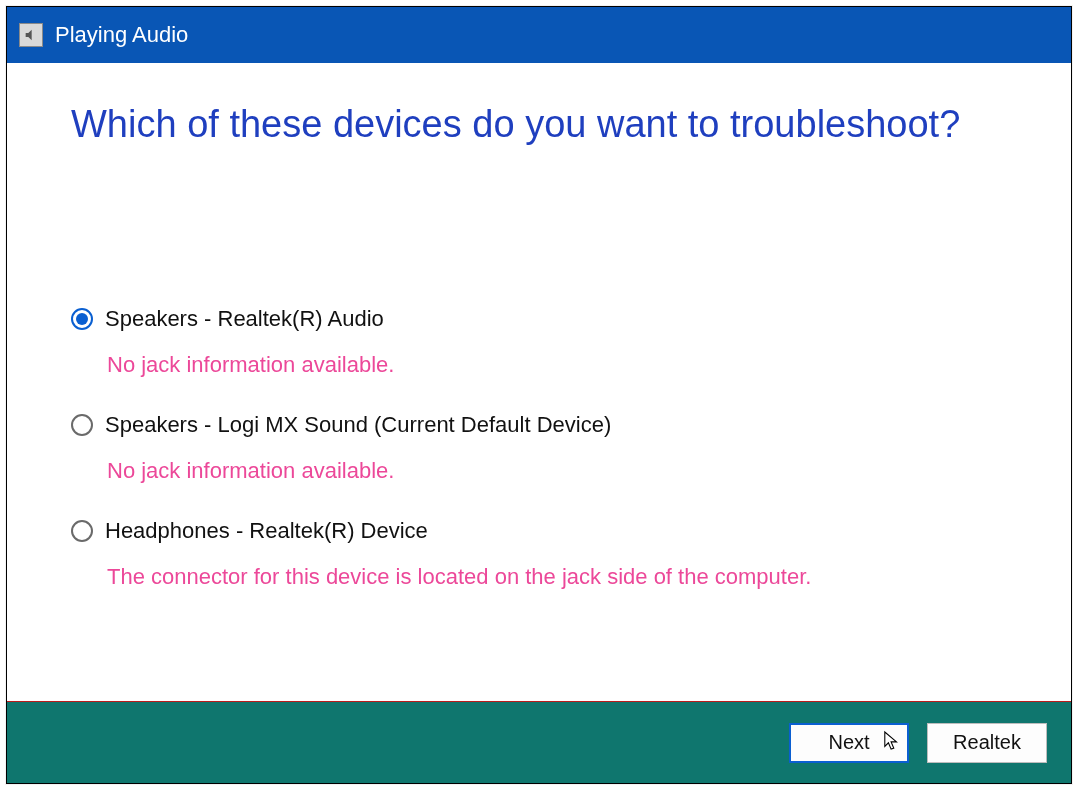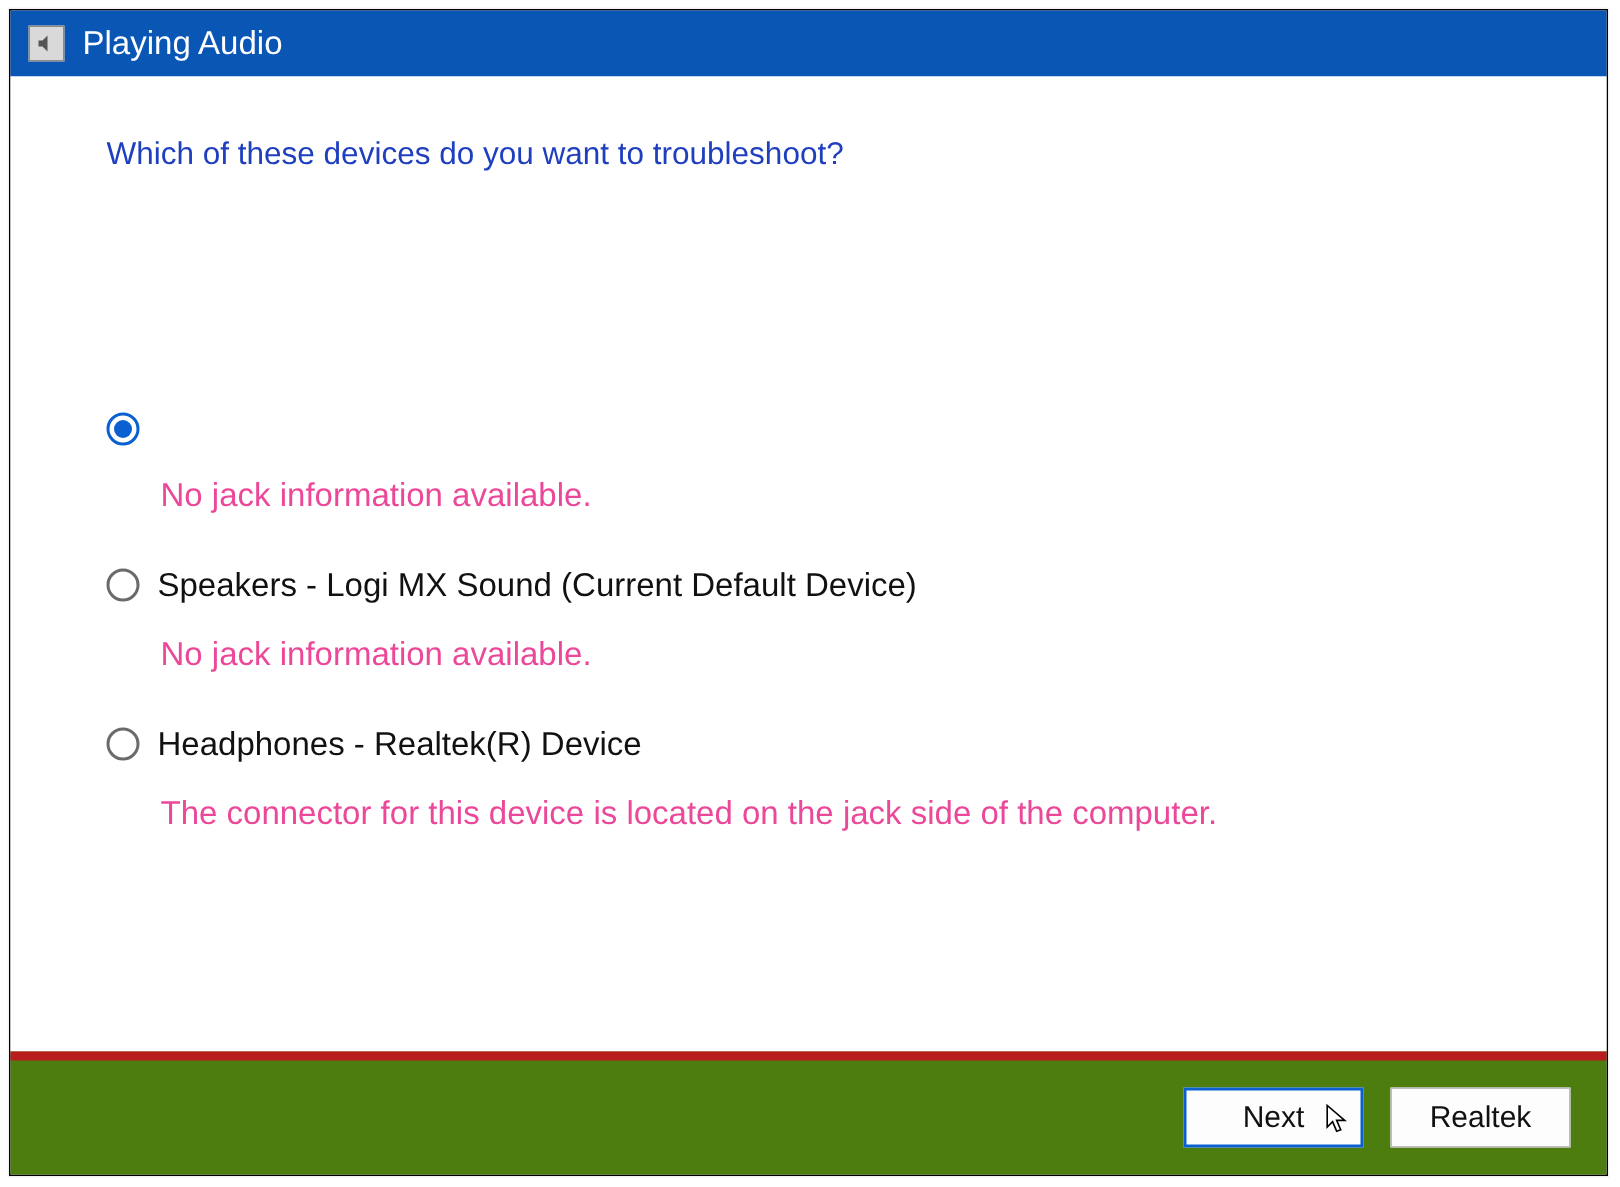--- a/index.html
+++ b/index.html
@@ -17,41 +17,41 @@
       border: 1px solid #000;
       display: flex;
       flex-direction: column;
       box-shadow: 0 0 0 1px rgba(0,0,0,.05);
     }
     .titlebar {
       background: #0956b5;
       color: #fff;
       display: flex;
       align-items: center;
-      height: 44px;
+      height: 56px;
       padding: 12px 12px;
       gap: 12px;
       font-size: 22px;
     }
     .titlebar .app-icon {
       width: 24px; height: 24px;
       background: #d9d9d9;
       border: 1px solid #8a8a8a;
       display: inline-flex;
       align-items: center; justify-content: center;
     }
     .content {
       flex: 1;
       padding: 40px 64px 0 64px;
       background: #fff;
       overflow: hidden;
     }
     .heading {
       color: #1f3fbf;
-      font-size: 21px;
+      font-size: 38px;
       font-weight: 400;
       margin-bottom: 160px;
     }
     .options { font-size: 22px; color: #111; }
     .option { margin-bottom: 10px; }
     .option-row {
       display: flex; align-items: center; gap: 12px;
       cursor: pointer;
     }
     .radio {
@@ -64,22 +64,22 @@
     .radio.selected::after {
       content: ""; width: 12px; height: 12px; border-radius: 50%;
       background: #0a5fd1;
     }
     .option-desc {
       margin: 20px 0 34px 36px;
       color: #ec4899;
     }
     .footer {
       height: 82px;
-      background: #4d7c0f;
-      border-top: 6px solid #b91c1c;
+      background: #0f766e;
+      border-top: 1px solid #b91c1c;
       display: flex; align-items: center; justify-content: flex-end;
       gap: 18px; padding: 0 24px;
       position: relative;
     }
     .btn {
       min-width: 120px; height: 40px;
       background: #fdfdfd;
       border: 1px solid #bdbdbd;
       font-size: 20px;
       color: #111;
@@ -111,20 +111,21 @@
   </div>
 
   <div class="content">
     <h1 class="heading">Which of these devices do you want to troubleshoot?</h1>
 
     <div class="options">
 
       <div class="option">
         <label class="option-row">
           <span class="radio selected"></span>
+          <span>Speakers - Realtek(R) Audio</span>
         </label>
         <div class="option-desc">No jack information available.</div>
       </div>
 
       <div class="option">
         <label class="option-row">
           <span class="radio"></span>
           <span>Speakers - Logi MX Sound (Current Default Device)</span>
         </label>
         <div class="option-desc">No jack information available.</div>

